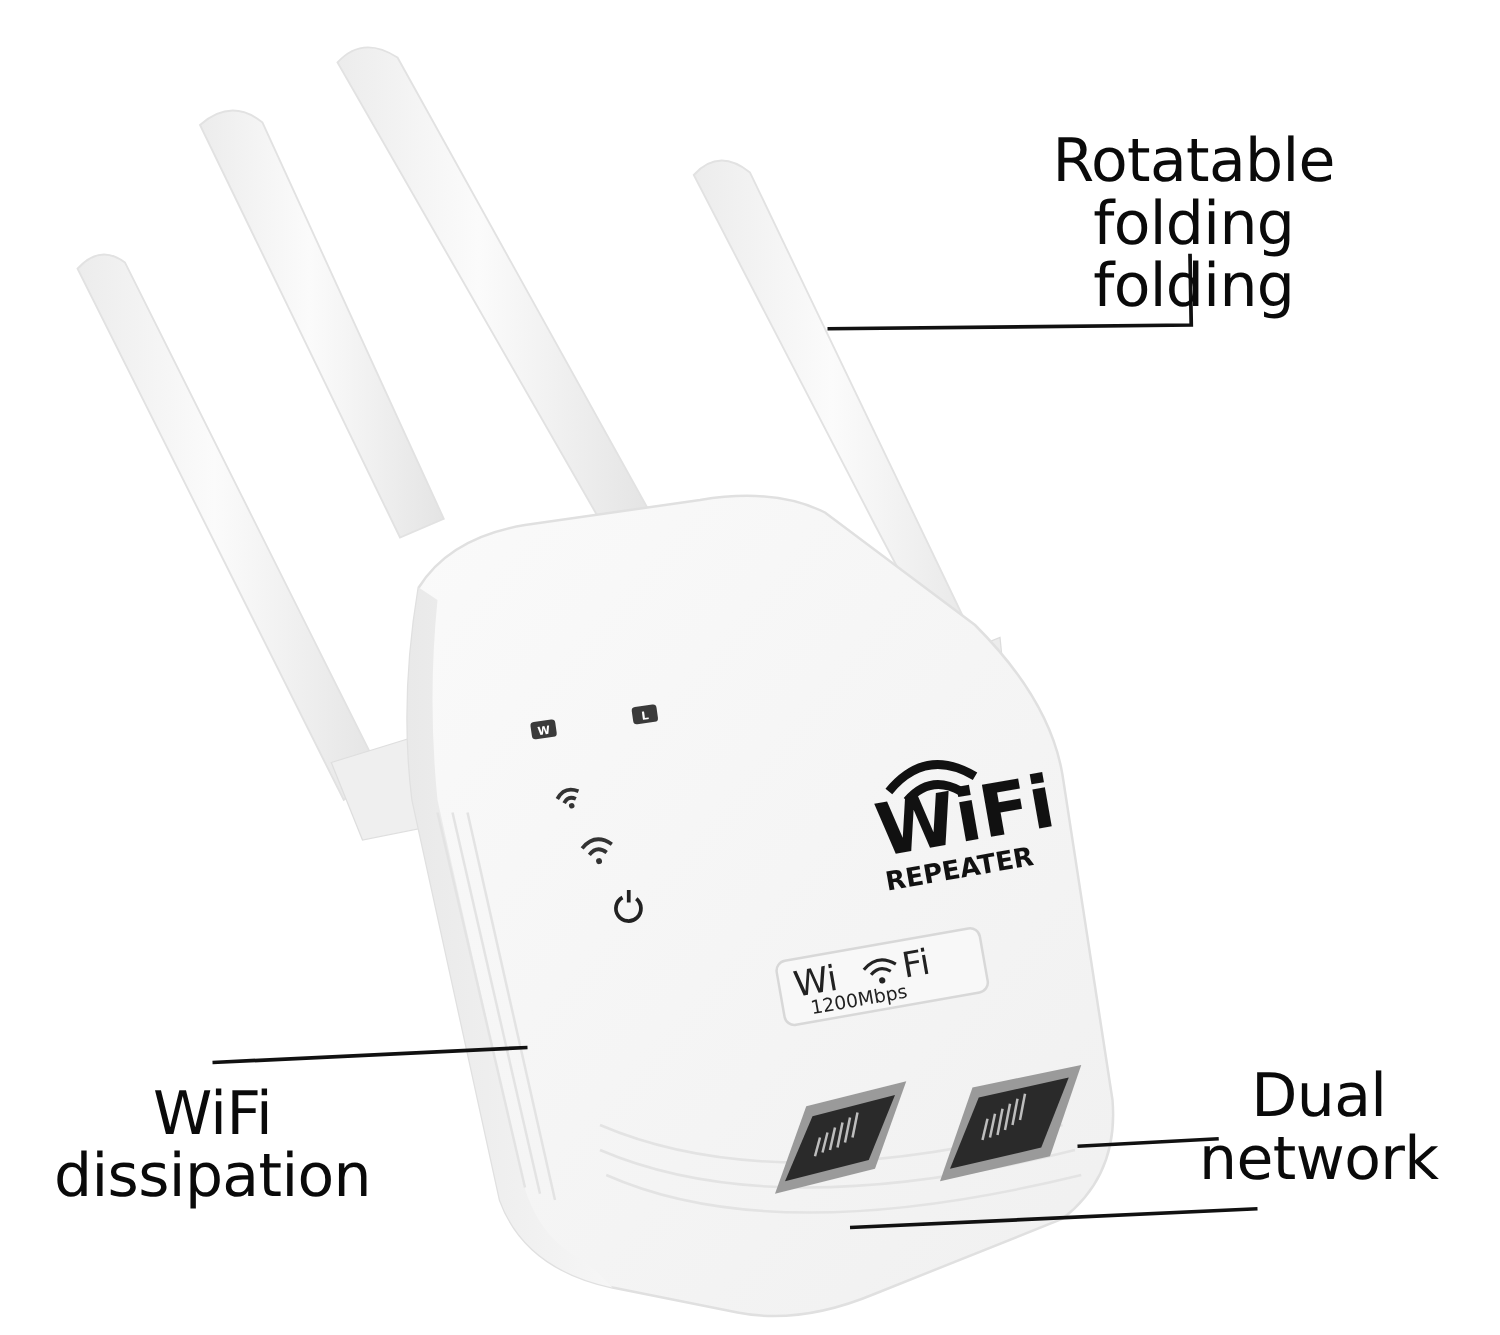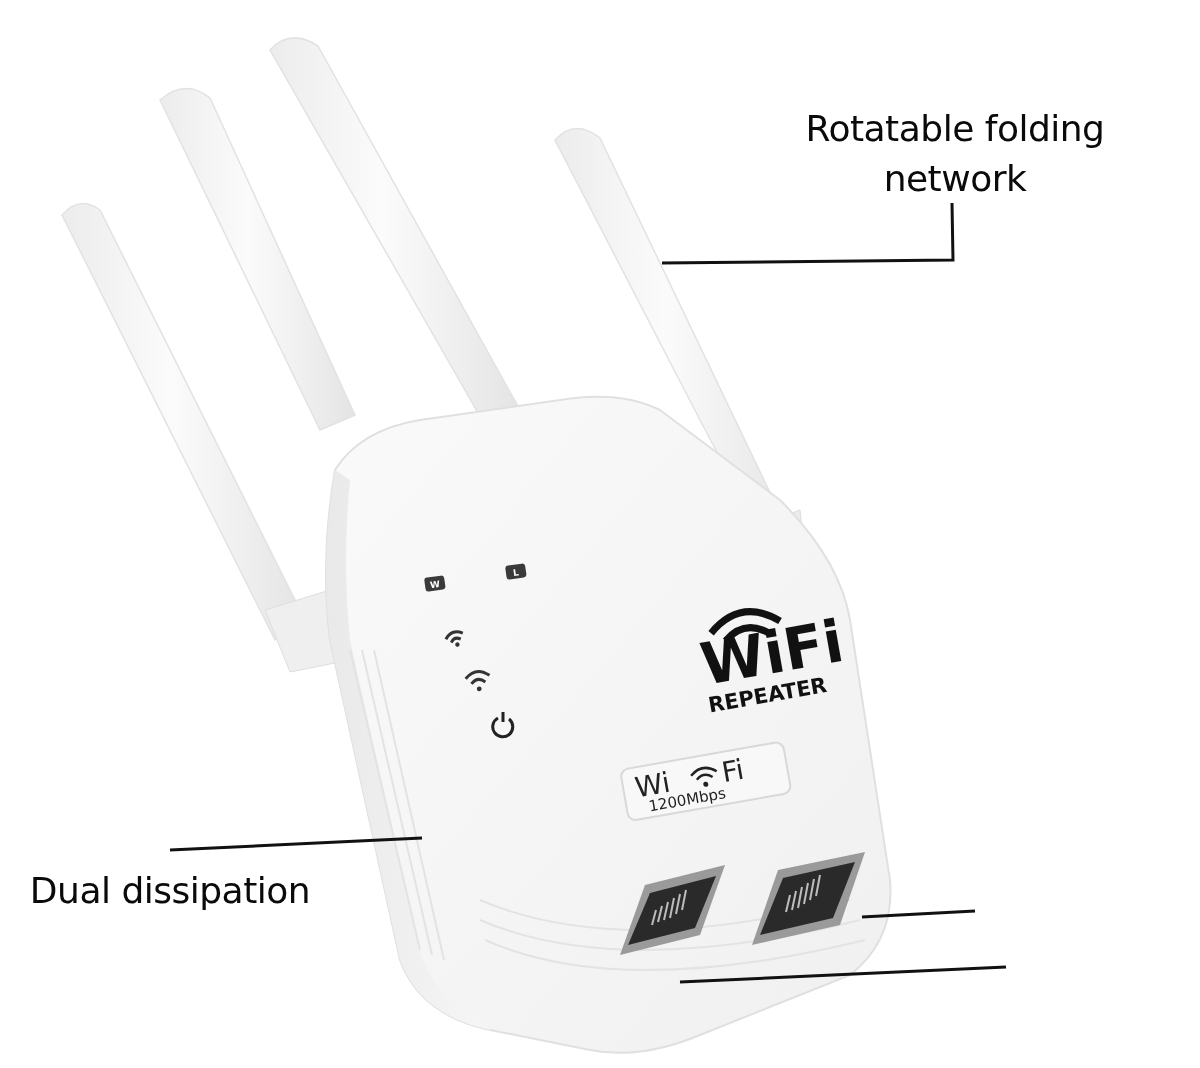--- a/index.html
+++ b/index.html
@@ -1,20 +1,20 @@
 <!DOCTYPE html>
 <html><head>
 <meta charset="utf-8">
 <style>
   html, body { margin: 0; padding: 0; background: #ffffff; }
   body { width: 1200px; height: 1068px; position: relative; overflow: hidden; font-family: "DejaVu Sans", sans-serif; }
   .stage { position: absolute; left: 0; top: 0; width: 1200px; height: 1068px; }
   .callout-text {
     position: absolute; color: #0a0a0a; font-family: "DejaVu Sans", sans-serif;
-    font-size: 36px; line-height: 50px; text-align: center; letter-spacing: -0.5px;
+    font-size: 48px; line-height: 50px; text-align: center; letter-spacing: -0.5px;
   }
   .callout-text span { display: block; }
   #label-antenna { left: 760px; top: 104px; width: 390px; }
   #label-heat { left: 0px; top: 866px; width: 340px; }
   #label-port { left: 910px; top: 852px; width: 290px; }
   svg text { font-family: "DejaVu Sans", sans-serif; }
 </style>
 </head>
 <body>
 
@@ -139,20 +139,21 @@
     <g stroke="#111" stroke-width="3" fill="none">
       <polyline points="662,263 953,260 952,203"></polyline>
       <line x1="170" y1="850" x2="422" y2="838"></line>
       <line x1="862" y1="917" x2="975" y2="911"></line>
       <line x1="680" y1="982" x2="1006" y2="967"></line>
     </g>
   </svg>
 
   <div class="callout-text" id="label-antenna">
     <span>Rotatable folding</span>
-    <span>network</span>
+    <span>folding</span>
   </div>
   <div class="callout-text" id="label-heat">
-    <span>Dual dissipation</span>
+    <span>WiFi dissipation</span>
   </div>
   <div class="callout-text" id="label-port">
+    <span>Dual network</span>
   </div>
 </div>
 
 </body></html>

